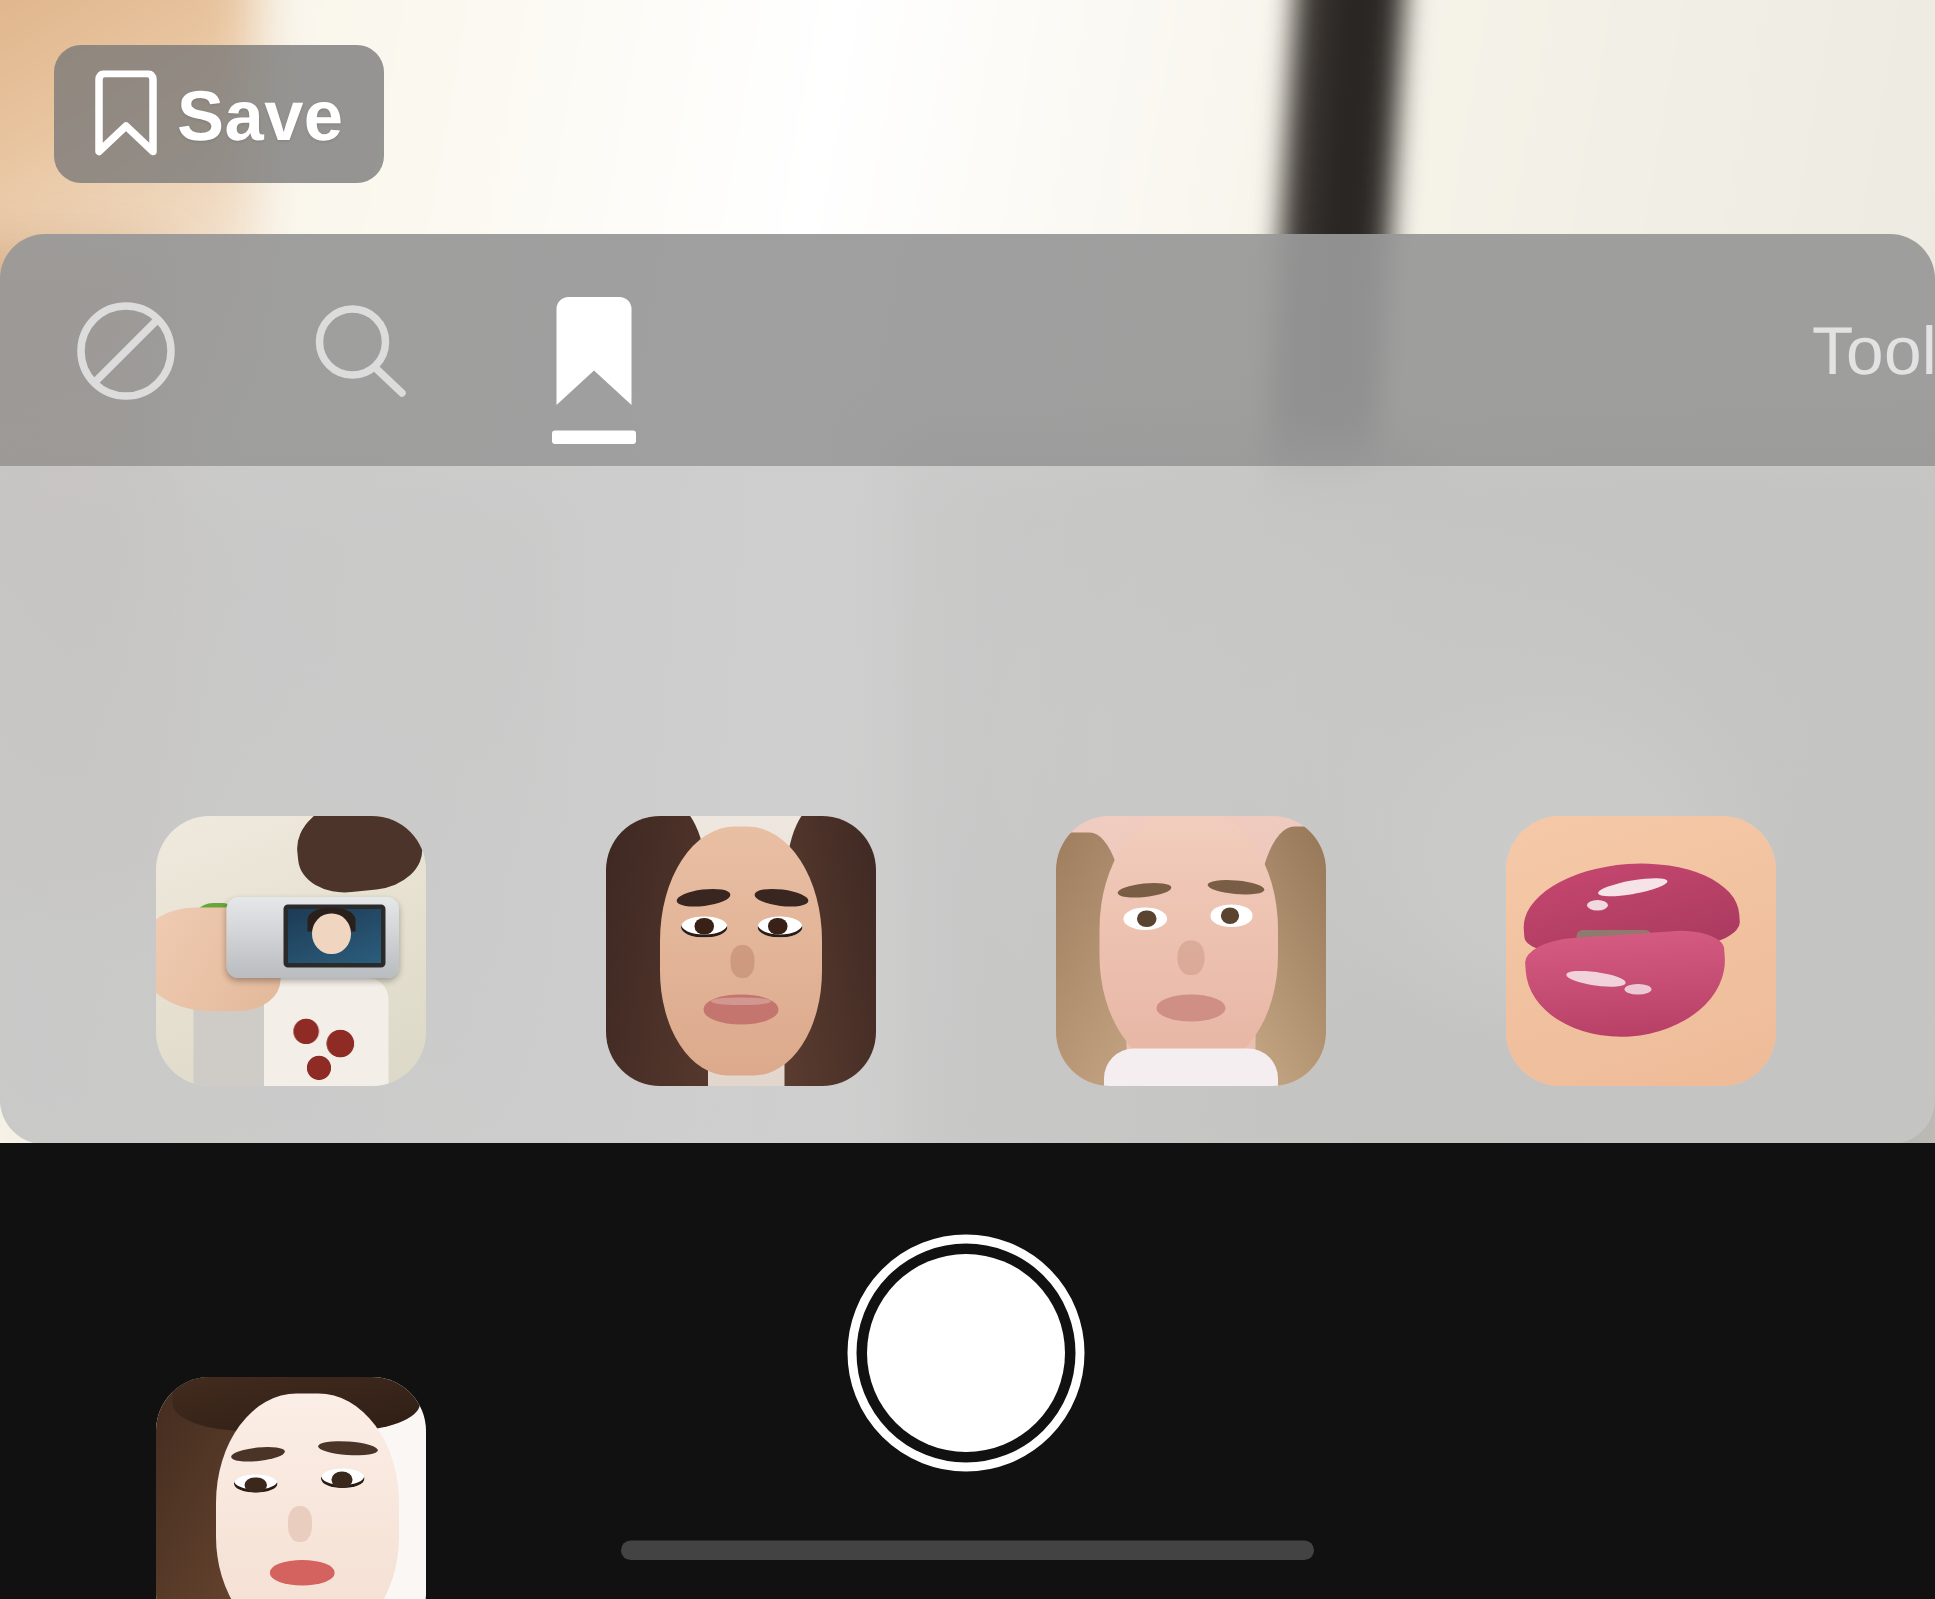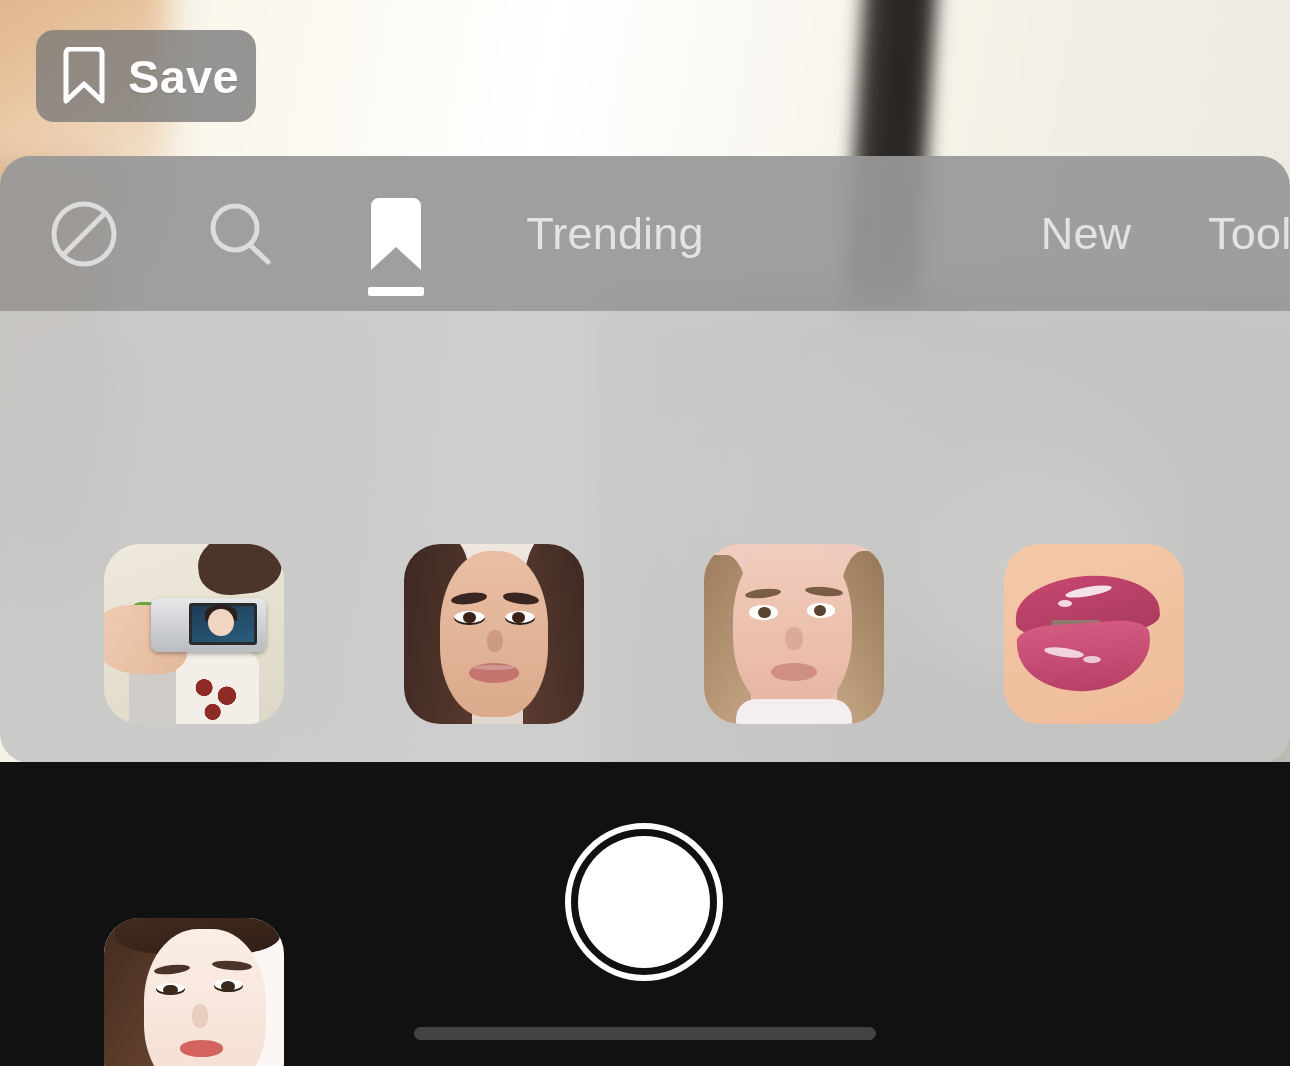--- a/index.html
+++ b/index.html
@@ -61,21 +61,21 @@
     position:absolute; left:0; top:330px; width:380px; height:440px;
     background:linear-gradient(180deg,rgba(120,115,110,.25),rgba(90,86,82,.05));
     filter:blur(26px);
   }
 
   
   #save-button{
     position:absolute; left:36px; top:30px; width:220px; height:92px;
     background:rgba(120,120,120,.78);
     border-radius:18px;
-    display:flex; align-items:center; gap:22px;
+    display:flex; align-items:center; gap:12px;
     padding-left:26px;
     cursor:pointer;
   }
   #save-button .bm{ width:44px; height:58px; flex:0 0 auto; }
   #save-button .lbl{
     color:#fff; font-size:47px; font-weight:600; letter-spacing:.3px;
     line-height:1; text-shadow:0 1px 2px rgba(0,0,0,.12);
   }
 
   
@@ -258,28 +258,22 @@
       </svg>
     </div>
 
     <div class="tab" style="left:336px;width:120px;">
       <svg width="62" height="76" viewBox="0 0 62 76">
         <path d="M6 10 a8 8 0 0 1 8 -8 h34 a8 8 0 0 1 8 8 v64 l-25 -23 l-25 23 z" fill="#ffffff"></path>
       </svg>
       <div class="tab-indicator"></div>
     </div>
 
-    <div class="tab" style="left:492px;width:246px;">
-      <span class="tab-label">Trending</span>
-    </div>
-
-
-    <div class="tab" style="left:1002px;width:168px;">
-      <span class="tab-label">New</span>
-    </div>
+
+
 
     <div class="tab" style="left:1208px;width:160px;justify-content:flex-start;">
       <span class="tab-label">Tools</span>
     </div>
   </div>
 
   <div id="effects-grid">
 
     <div class="effect-item a1" style="left:104px;top:233px;">
       <div class="thumb">

